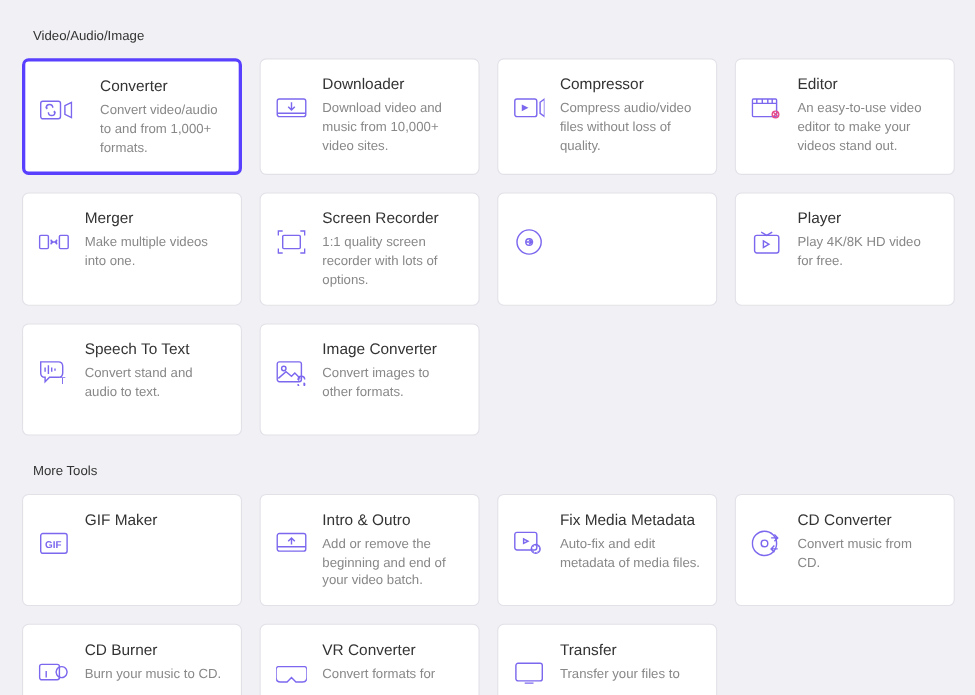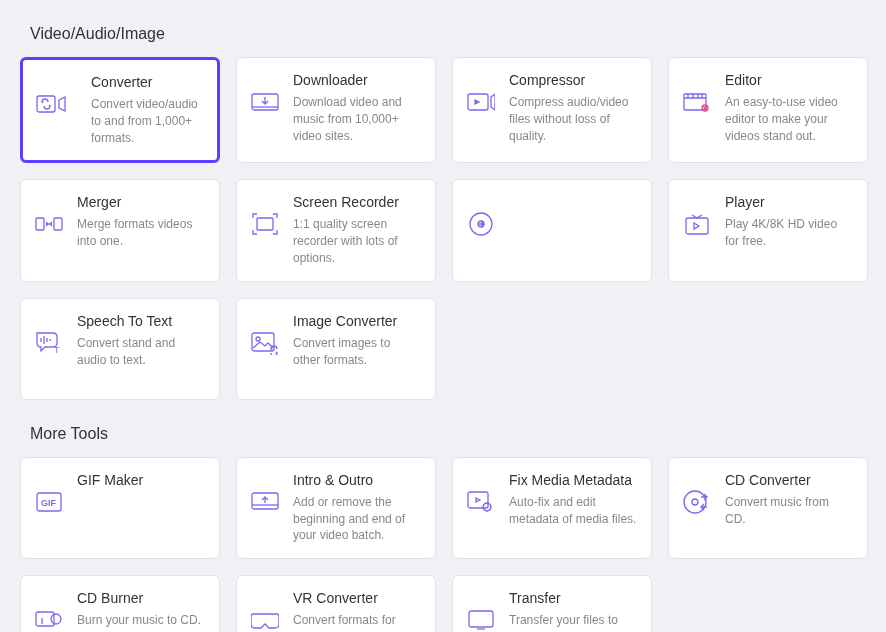--- a/index.html
+++ b/index.html
@@ -9,21 +9,21 @@
     }
     body {
       font-family: 'Segoe UI', Tahoma, Geneva, sans-serif;
       background: #f0f0f5;
       width: 886px;
       height: 632px;
       overflow: hidden;
       padding: 0 20px;
     }
     .section-title {
-      font-size: 16px;
+      font-size: 12px;
       color: #333;
       font-weight: 400;
       margin: 25px 0 14px 10px;
     }
     .grid {
       display: grid;
       grid-template-columns: repeat(4, 200px);
       gap: 16px;
     }
     .card {
@@ -137,21 +137,21 @@
   <div class="card">
     <div class="icon-wrap">
       <svg width="28" height="20" viewBox="0 0 28 20">
           <rect x="1" y="4" width="8" height="12" rx="1"></rect>
           <rect x="19" y="4" width="8" height="12" rx="1"></rect>
           <path d="M11 10 L17 10 M11 8 L13 10 L11 12 M17 8 L15 10 L17 12"></path>
         </svg>
     </div>
     <div class="text-wrap">
       <div class="card-title">Merger</div>
-      <div class="card-desc">Merge formats videos into one.</div>
+      <div class="card-desc">Make multiple videos into one.</div>
     </div>
   </div>
 
   <div class="card">
     <div class="icon-wrap">
       <svg width="26" height="24" viewBox="0 0 26 24">
           <path d="M1 6 L1 2 L5 2 M21 2 L25 2 L25 6 M25 18 L25 22 L21 22 M5 22 L1 22 L1 18"></path>
           <rect x="5" y="6" width="16" height="12" rx="1"></rect>
         </svg>
     </div>

